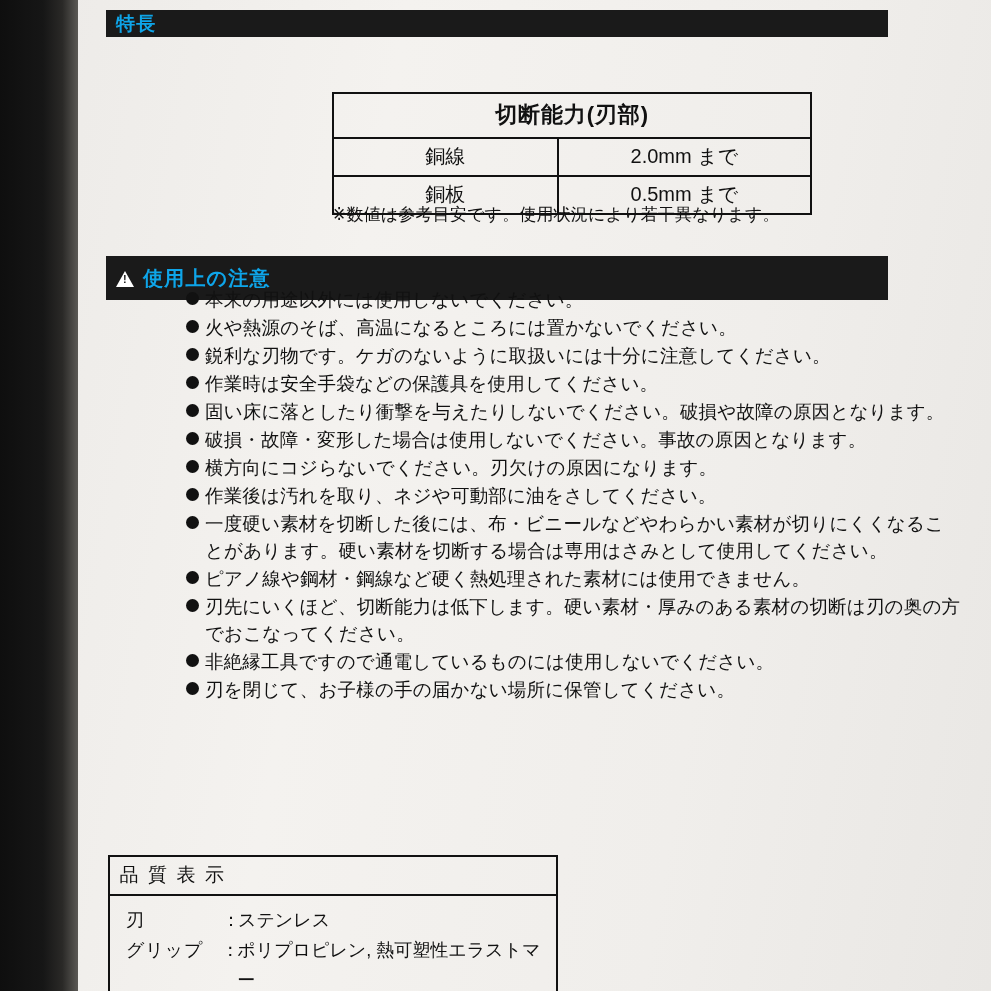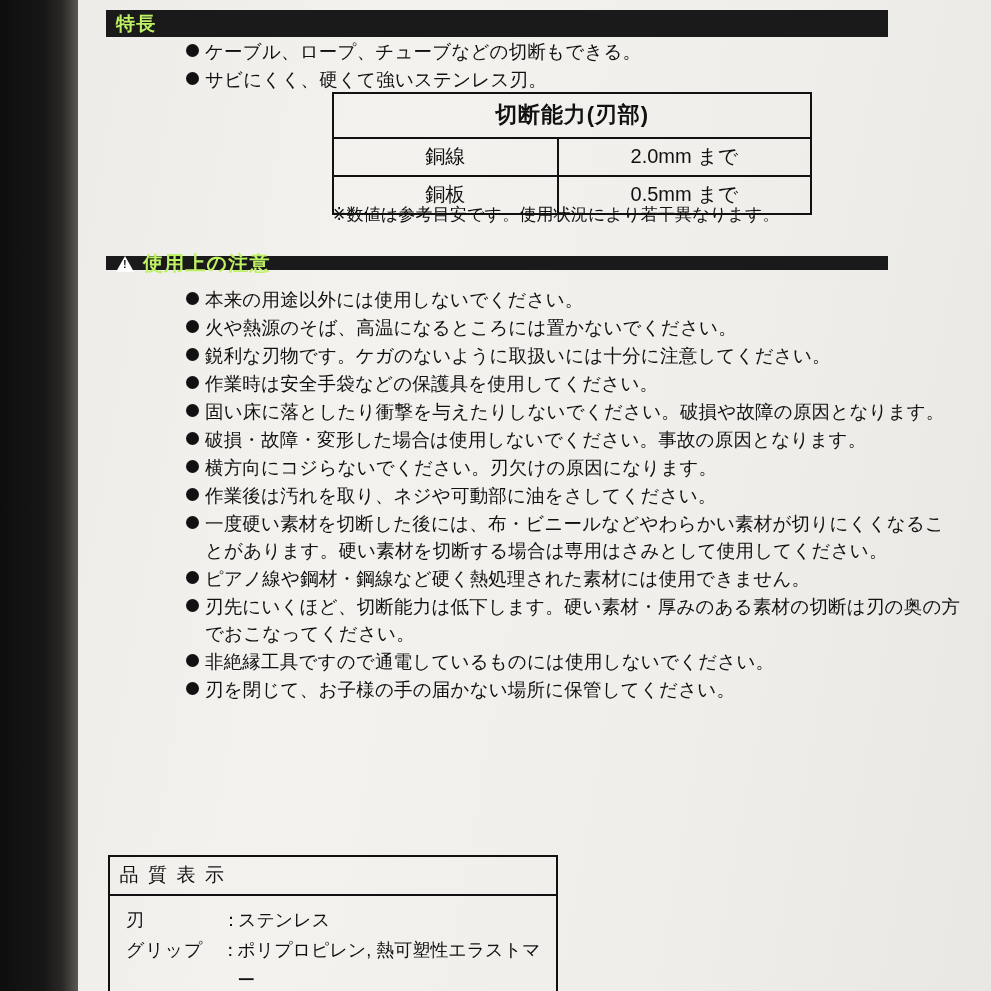--- a/index.html
+++ b/index.html
@@ -34,40 +34,40 @@
     position: absolute;
     left: 78px;
     top: 0;
     width: 913px;
     height: 991px;
   }
   
   .bar {
     position: absolute;
     background: #1a1a1a;
-    color: #bef264;
+    color: #0ea5e9;
     display: flex;
     align-items: center;
     font-size: 19px;
     font-weight: bold;
     letter-spacing: 0.06em;
     padding-left: 10px;
     box-sizing: border-box;
   }
   #bar-features {
     left: 28px;
     top: 10px;
     width: 782px;
     height: 27px;
   }
   #bar-caution {
     left: 28px;
     top: 256px;
     width: 782px;
-    height: 14px;
+    height: 44px;
     font-size: 20px;
   }
   .warn-tri {
     display: inline-block;
     width: 0;
     height: 0;
     border-left: 9px solid transparent;
     border-right: 9px solid transparent;
     border-bottom: 16px solid #ffffff;
     position: relative;
@@ -178,30 +178,20 @@
 <div class="page">
 
   <div class="left-edge"></div>
 
   <div class="sheet">
 
     <div class="bar" id="bar-features">
       <span>特長</span>
     </div>
 
-    <div class="list" id="features-list">
-      <div class="li">
-        <span class="dot"></span>
-        <span>ケーブル、ロープ、チューブなどの切断もできる。</span>
-      </div>
-      <div class="li">
-        <span class="dot"></span>
-        <span>サビにくく、硬くて強いステンレス刃。</span>
-      </div>
-    </div>
 
     <table class="cap-table">
       <tbody>
           <tr>
         <th colspan="2">切断能力(刃部)</th>
       </tr>
       <tr>
         <td class="label">銅線</td>
         <td>2.0mm まで</td>
       </tr>

